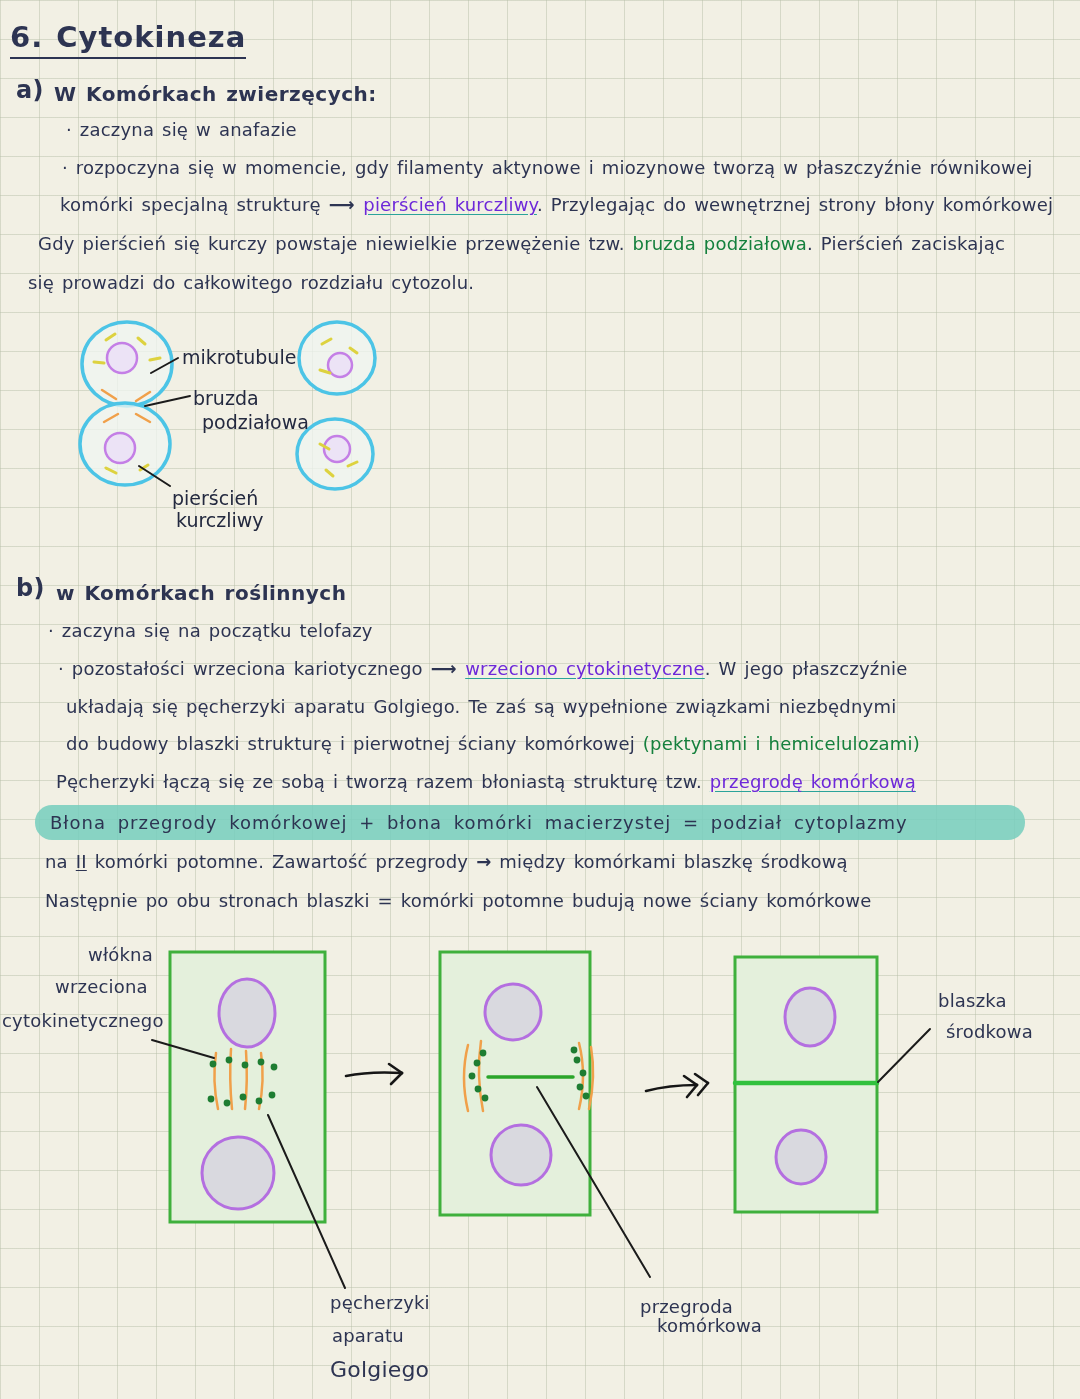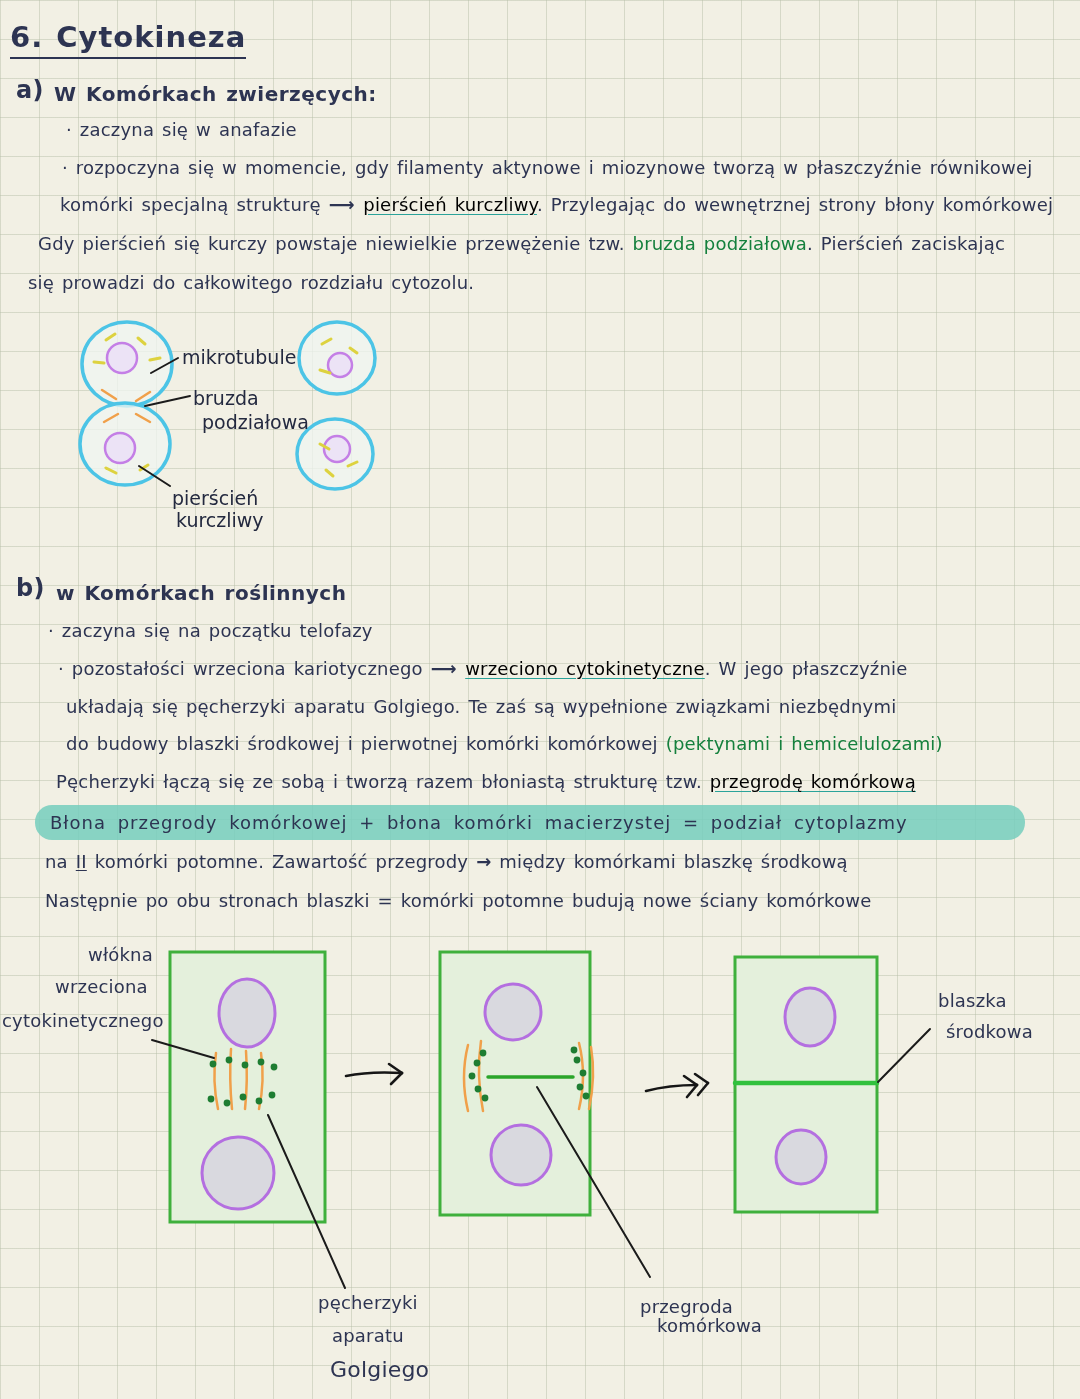--- a/index.html
+++ b/index.html
@@ -18,21 +18,21 @@
       linear-gradient(to bottom, rgba(185,192,170,.5) 1px, transparent 1px);
     background-size:39px 39px;
   }
   .abs { position:absolute; }
   .txt { position:absolute; white-space:nowrap; font-size:18px; letter-spacing:.2px; word-spacing:2px; }
   .title { font-size:29px; font-weight:bold; letter-spacing:1px; }
   .title-underline { border-bottom:2.5px solid #2d3452; padding-bottom:3px; }
   .marker { font-size:24px; font-weight:bold; }
   .heading { font-size:20px; font-weight:bold; letter-spacing:.5px; }
   .teal { color:#15803d; }
-  .teal-u { color:#000000; text-decoration:underline; text-decoration-color:#2ba39a; text-underline-offset:3px; }
+  .teal-u { color:#6d28d9; text-decoration:underline; text-decoration-color:#2ba39a; text-underline-offset:3px; }
   .arrowch { font-weight:bold; }
   .uline { text-decoration:underline; text-underline-offset:2px; }
   .hl-band {
     position:absolute; left:35px; top:805px; width:990px; height:35px;
     background:rgba(118,206,189,.85); border-radius:17px;
   }
   .hl-text { letter-spacing:1px; word-spacing:5px; font-size:18px; }
   .dlabel { font-family:"DejaVu Sans", sans-serif; font-size:19px; fill:#23293f; }
   .acell { fill:#eff6f1; fill-opacity:.75; stroke:#4cc4e6; stroke-width:3.5; }
   .nucleus-a { fill:#ece3f6; stroke:#c47fe6; stroke-width:2.5; }
@@ -123,21 +123,21 @@
 
 <div class="txt" style="left:48px; top:620px;">· zaczyna się na początku telofazy</div>
 
 <div class="txt" style="left:58px; top:658px;">
   <span>· pozostałości wrzeciona kariotycznego </span><span class="arrowch">⟶ </span><span class="teal-u">wrzeciono cytokinetyczne</span><span>. W jego płaszczyźnie</span>
 </div>
 
 <div class="txt" style="left:66px; top:696px;">układają się pęcherzyki aparatu Golgiego. Te zaś są wypełnione związkami niezbędnymi</div>
 
 <div class="txt" style="left:66px; top:733px;">
-  <span>do budowy blaszki środkowej i pierwotnej komórki komórkowej </span><span class="teal">(pektynami i hemicelulozami)</span>
+  <span>do budowy blaszki strukturę i pierwotnej ściany komórkowej </span><span class="teal">(pektynami i hemicelulozami)</span>
 </div>
 
 <div class="txt" style="left:56px; top:771px;">
   <span>Pęcherzyki łączą się ze sobą i tworzą razem błoniastą strukturę tzw. </span><span class="teal-u">przegrodę komórkową</span>
 </div>
 
 <div class="hl-band"></div>
 <div class="txt hl-text" style="left:50px; top:812px;">Błona przegrody komórkowej + błona komórki macierzystej = podział cytoplazmy</div>
 
 <div class="txt" style="left:45px; top:851px;">
@@ -218,18 +218,18 @@
   <path class="conn" d="M930,104 L878,157"></path>
 </svg>
 
 <div class="txt" style="left:64px; top:944px;margin-left:24px;">włókna</div>
 <div class="txt" style="left:40px; top:976px;margin-left:15px;">wrzeciona</div>
 <div class="txt" style="left:2px; top:1010px;">cytokinetycznego</div>
 
 <div class="txt" style="left:938px; top:990px;">blaszka</div>
 <div class="txt" style="left:946px; top:1021px;">środkowa</div>
 
-<div class="txt" style="left:318px; top:1292px;">pęcherzyki</div>
+<div class="txt" style="left:330px; top:1292px;">pęcherzyki</div>
 <div class="txt" style="left:332px; top:1325px;">aparatu</div>
 <div class="txt" style="left:330px; top:1357px; font-size:22px;">Golgiego</div>
 
 <div class="txt" style="left:640px; top:1283px;margin-top:13px;">przegroda</div>
 <div class="txt" style="left:648px; top:1315px;margin-left:9px;">komórkowa</div>
 
 </body></html>

